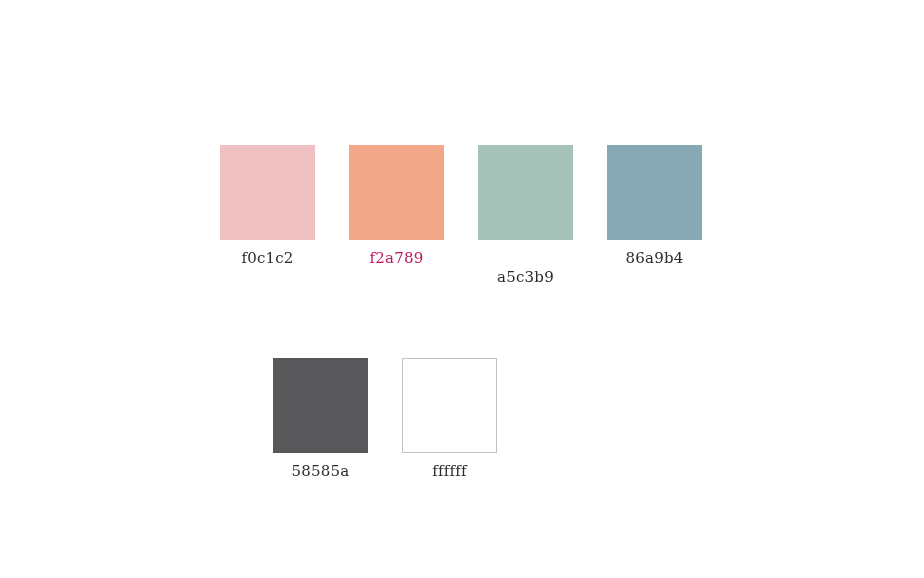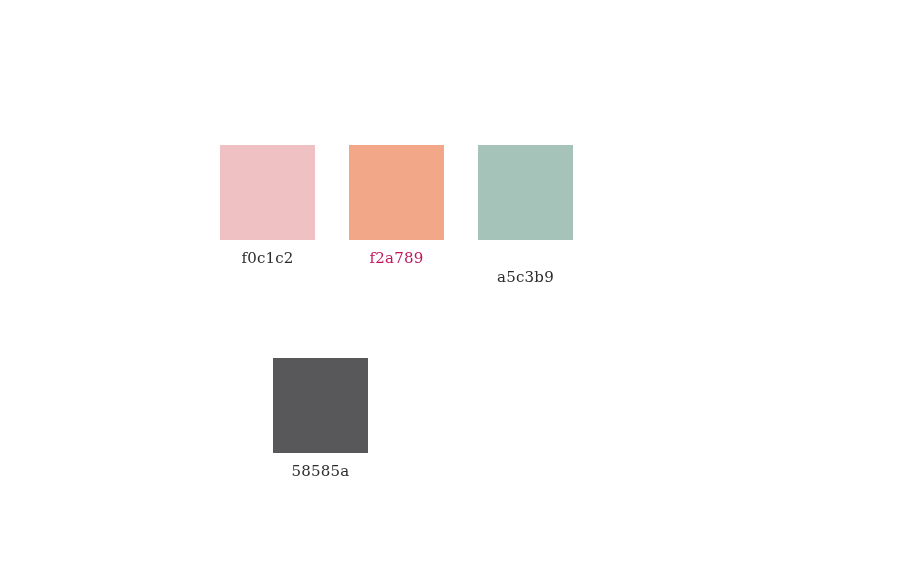--- a/index.html
+++ b/index.html
@@ -92,27 +92,35 @@
       <div class="swatch-cell">
         <div class="swatch-chip" style="background-color: rgb(242, 167, 137);"></div>
         <div class="swatch-label" style="color: #be185d;">f2a789</div>
       </div>
 
       <div class="swatch-cell">
         <div class="swatch-chip" style="background-color: rgb(165, 195, 185);"></div>
         <div class="swatch-label" style="color: rgb(43, 43, 43); margin-top: 28px;">a5c3b9</div>
       </div>
 
+      <div class="swatch-cell">
+        <div class="swatch-chip" style="background-color: rgb(134, 169, 180);"></div>
+        <div class="swatch-label" style="color: rgb(43, 43, 43);">86a9b4</div>
+      </div>
 
     </div>
 
     <div class="swatch-row row-2">
 
       <div class="swatch-cell">
         <div class="swatch-chip" style="background-color: rgb(88, 88, 90);"></div>
         <div class="swatch-label" style="color: rgb(43, 43, 43);">58585a</div>
       </div>
 
+      <div class="swatch-cell">
+        <div class="swatch-chip bordered" style="background-color: rgb(255, 255, 255); border-color: rgb(195, 195, 195);"></div>
+        <div class="swatch-label" style="color: rgb(43, 43, 43);">ffffff</div>
+      </div>
 
     </div>
 
   </div>
 </div>
 
 </body></html>

